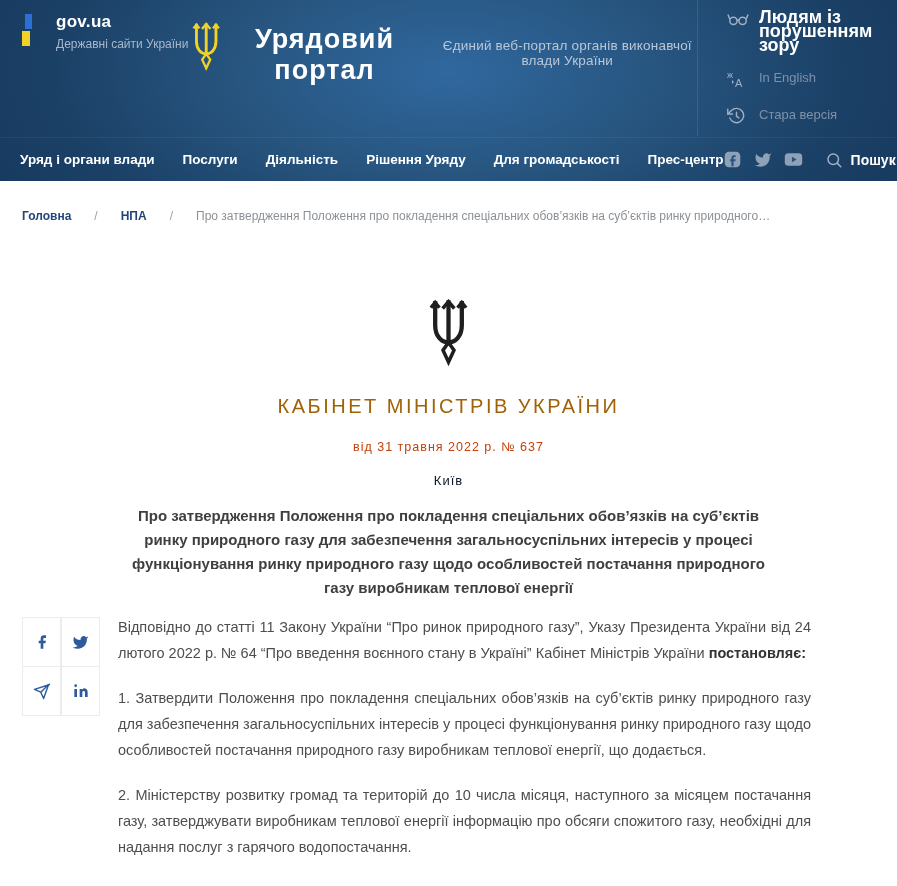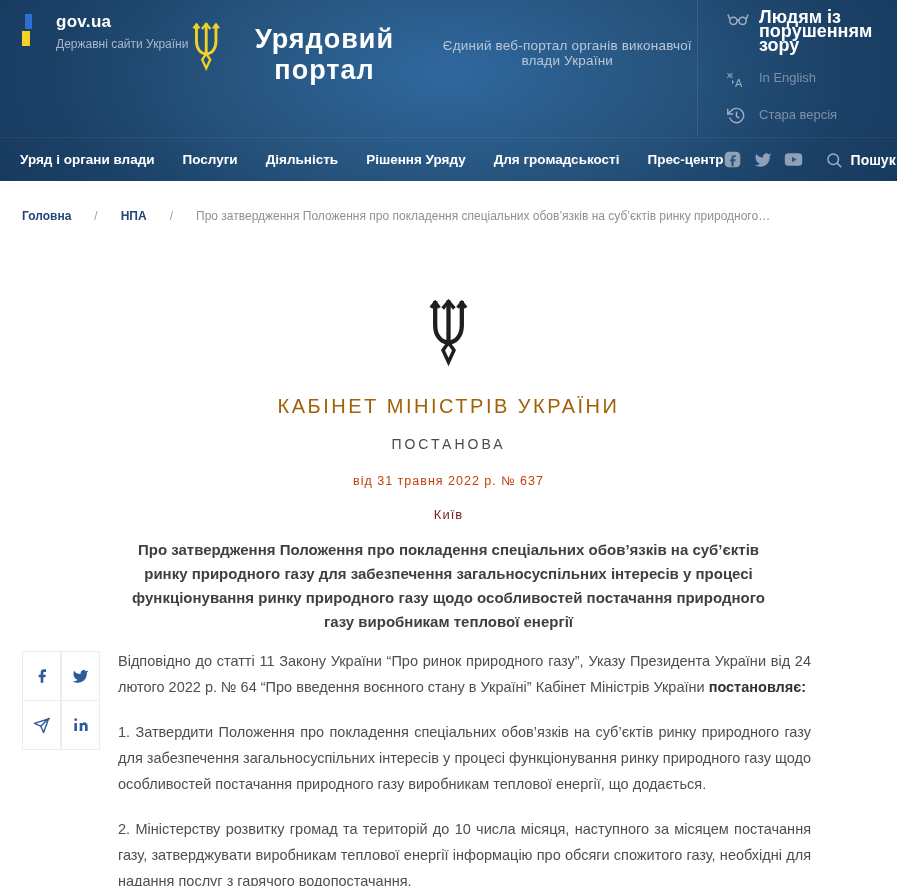--- a/index.html
+++ b/index.html
@@ -85,21 +85,21 @@
   .crumb-link { color: #23457c; font-weight: bold; cursor: pointer; }
   .crumb-sep { color: #9aa3ad; }
   .crumb-current { color: #8b9196; overflow: hidden; text-overflow: ellipsis; }
 
   
   .doc-head { text-align: center; margin-top: 76px; }
   .doc-head .tryzub { margin: 0 auto; }
   .doc-org { margin-top: 28px; font-size: 20px; font-weight: 500; letter-spacing: 2.5px; color: #a16207; }
   .doc-type { margin-top: 18px; font-size: 14px; letter-spacing: 3px; color: #4a4a4a; }
   .doc-date { margin-top: 22px; font-size: 12.5px; letter-spacing: 1px; color: #c2410c; }
-  .doc-city { margin-top: 19px; font-size: 13px; letter-spacing: 1px; color: #7f1d1d; }
+  .doc-city { margin-top: 19px; font-size: 13px; letter-spacing: 1px; color: #0f172a; }
   .doc-title {
     margin: 16px auto 0 auto; max-width: 665px;
     font-size: 15px; font-weight: bold; line-height: 24px; color: #3f3f3f;
   }
 
   .doc-body { position: relative; margin-top: 14px; padding: 0 86px 0 118px; }
 
   .share {
     position: absolute; left: 22px; top: 3px;
     display: grid; grid-template-columns: 39px 39px;
@@ -239,21 +239,20 @@
     <svg class="tryzub tryzub-black" width="47" height="68" viewBox="0 0 60 86" fill="none" stroke="currentColor" stroke-width="5.5" stroke-linecap="square" stroke-linejoin="miter">
       <path d="M30 4 V52"></path>
       <path d="M24 10 L30 3 L36 10" stroke-width="4.5"></path>
       <path d="M13 5 V33 C13 47 21 55 30 55"></path>
       <path d="M47 5 V33 C47 47 39 55 30 55"></path>
       <path d="M9 9 L13 4 L17 9" stroke-width="4.5"></path>
       <path d="M43 9 L47 4 L51 9" stroke-width="4.5"></path>
       <path d="M30 55 L37 65 L30 80 L23 65 Z" stroke-width="4.5"></path>
     </svg>
     <h1 class="doc-org">КАБІНЕТ МІНІСТРІВ УКРАЇНИ</h1>
-    <div class="doc-type">ПОСТАНОВА</div>
     <div class="doc-date">від 31 травня 2022 р. № 637</div>
     <div class="doc-city">Київ</div>
     <h2 class="doc-title">Про затвердження Положення про покладення спеціальних обов’язків на суб’єктів ринку природного газу для забезпечення загальносуспільних інтересів у процесі функціонування ринку природного газу щодо особливостей постачання природного газу виробникам теплової енергії</h2>
   </div>
 
   <div class="doc-body">
 
     <aside class="share">
       <button title="">
         <svg width="16" height="16" viewBox="0 0 24 24" fill="currentColor">

